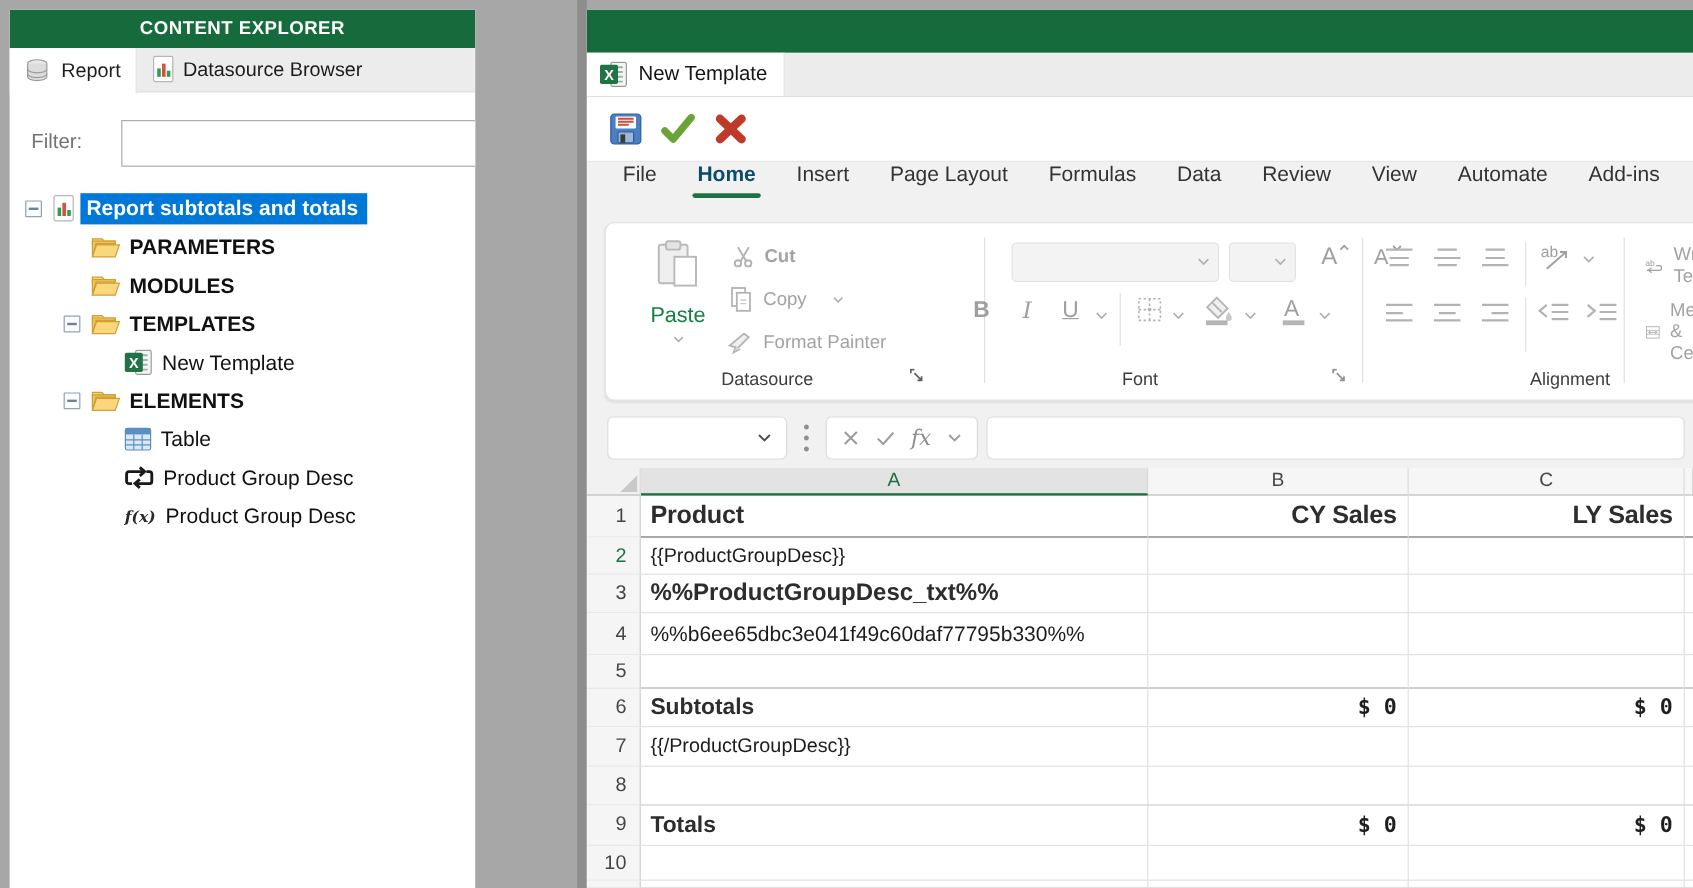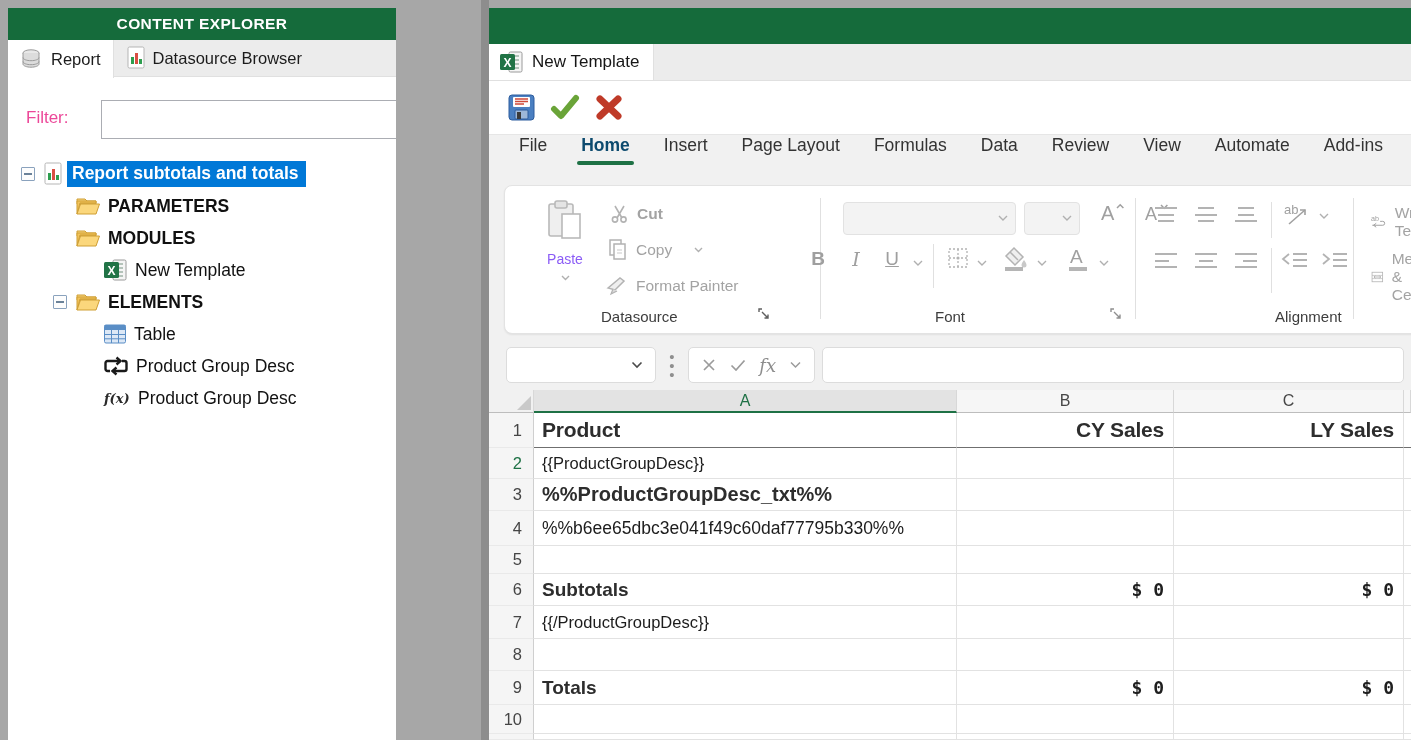--- a/index.html
+++ b/index.html
@@ -20,21 +20,21 @@
     height:32px; background:#156b3b; color:#fff; font-weight:bold;
     font-size:15.5px; letter-spacing:.4px; text-align:center; line-height:32px;
   }
   .ce-tabs{
     height:37px; background:#ececec; display:flex; align-items:stretch;
     border-bottom:1px solid #e0e0e0; position:relative;
   }
   .ce-tab{ display:flex; align-items:center; gap:7px; padding:0 12px; font-size:16.5px; color:#1c1c1c; cursor:default; }
   .ce-tab.active{ background:#fff; border-right:1px solid #e0e0e0; height:38px; }
   .filter-row{ position:relative; height:40px; margin-top:23px; }
-  .filter-label{ position:absolute; left:18px; top:8px; font-size:17px; color:#ec4899; }
+  .filter-label{ position:absolute; left:18px; top:8px; font-size:17px; color:#737373; }
   .filter-input{
     position:absolute; left:93px; top:0; width:374px; height:39px;
     border:1px solid #abadb3; background:#fff; font-size:16px; padding:0 8px;
     font-family:"Liberation Sans",sans-serif; outline:none;
   }
   .tree{ margin-top:18px; }
   .tree-row{ height:32px; display:flex; align-items:center; font-size:17.5px; color:#111; position:relative; }
   .tree-row .lbl{ white-space:nowrap; }
   .tree-row .lbl.b{ font-weight:bold; }
   .tree-row .sel{
@@ -85,21 +85,21 @@
     position:absolute; left:15px; right:-16px; top:177px; height:149px;
     background:#fff; border-radius:8px; border:1px solid #e3e3e3;
     box-shadow:0 1px 2px rgba(0,0,0,.07);
   }
   .rc-divider{ position:absolute; top:12px; bottom:14px; width:1px; background:#e0e0e0; }
   .grp-label{ position:absolute; bottom:8px; font-size:15px; color:#3d3d3d; }
   .launcher{ position:absolute; bottom:9px; }
   .ribbon-card, .ribbon-card *{ cursor:default; }
 
   .paste-block{ position:absolute; left:30px; top:14px; width:60px; text-align:center; }
-  .paste-lbl{ font-size:14px; color:#8b5cf6; margin-top:3px; }
+  .paste-lbl{ font-size:18px; color:#15803d; margin-top:3px; }
   .clip-item{ position:absolute; display:flex; align-items:center; gap:8px; font-size:15.5px; color:#a3a3a3; }
 
   .combo{
     background:#f3f3f3; border:1px solid #e2e2e2; border-radius:4px; height:33px;
     display:flex; align-items:center; justify-content:flex-end; padding-right:7px;
   }
   .fbtn{ display:inline-flex; align-items:center; justify-content:center; }
   .fletter{ font-size:19px; color:#9f9f9f; }
 
   
@@ -222,20 +222,31 @@
       <span class="ti">
         <svg width="26" height="22" viewBox="0 0 26 22">
             <path d="M2 4h8l2 2h9v3H2z" fill="#f7d37a" stroke="#cf9f35"></path>
             <path d="M2 19V6h19v2h-16z" fill="#f2c35a" stroke="#cf9f35"></path>
             <path d="M5.5 9h19L21 19H2z" fill="#fbd77c" stroke="#cf9f35"></path>
           </svg>
       </span>
       <span class="lbl b">MODULES</span>
     </div>
 
+    <div class="tree-row lv1">
+      <span class="expander"></span>
+      <span class="ti">
+        <svg width="26" height="22" viewBox="0 0 26 22">
+            <path d="M2 4h8l2 2h9v3H2z" fill="#f7d37a" stroke="#cf9f35"></path>
+            <path d="M2 19V6h19v2h-16z" fill="#f2c35a" stroke="#cf9f35"></path>
+            <path d="M5.5 9h19L21 19H2z" fill="#fbd77c" stroke="#cf9f35"></path>
+          </svg>
+      </span>
+      <span class="lbl b">TEMPLATES</span>
+    </div>
 
     <div class="tree-row lv2">
       <span class="ti">
         <svg width="25" height="22" viewBox="0 0 25 22">
             <rect x="10" y="1" width="13" height="20" rx="1.5" fill="#f5f5f5" stroke="#9a9a9a"></rect>
             <path d="M13 5h7M13 9h7M13 13h7M13 17h7" stroke="#9fb3a6" stroke-width="1.6"></path>
             <rect x="1" y="3" width="15" height="16" rx="1.5" fill="#217346"></rect>
             <text x="8.5" y="15.5" text-anchor="middle" font-family="Liberation Sans,sans-serif" font-weight="bold" font-size="12" fill="#fff">X</text>
           </svg>
       </span>

